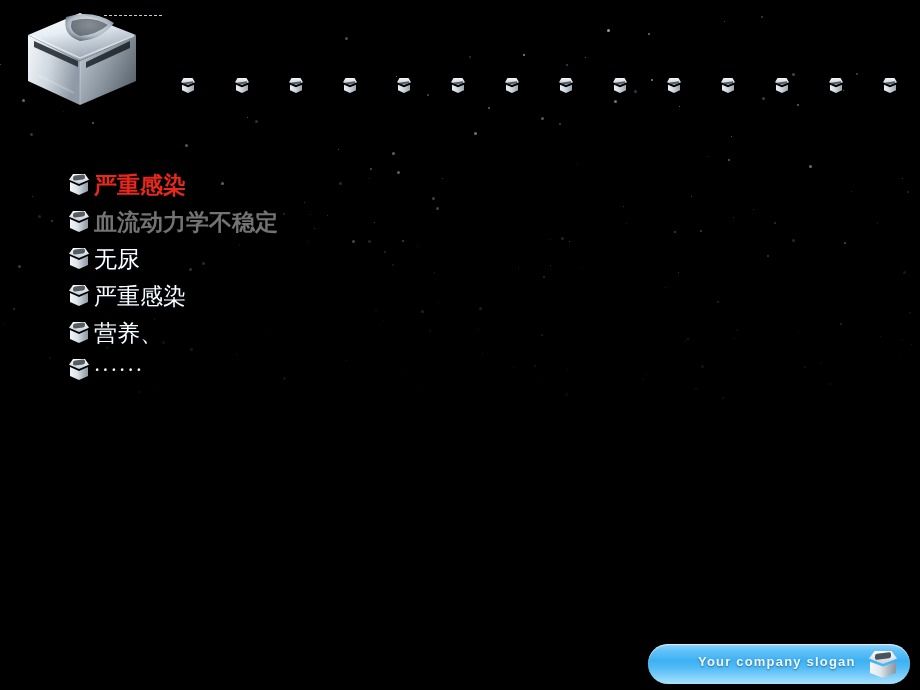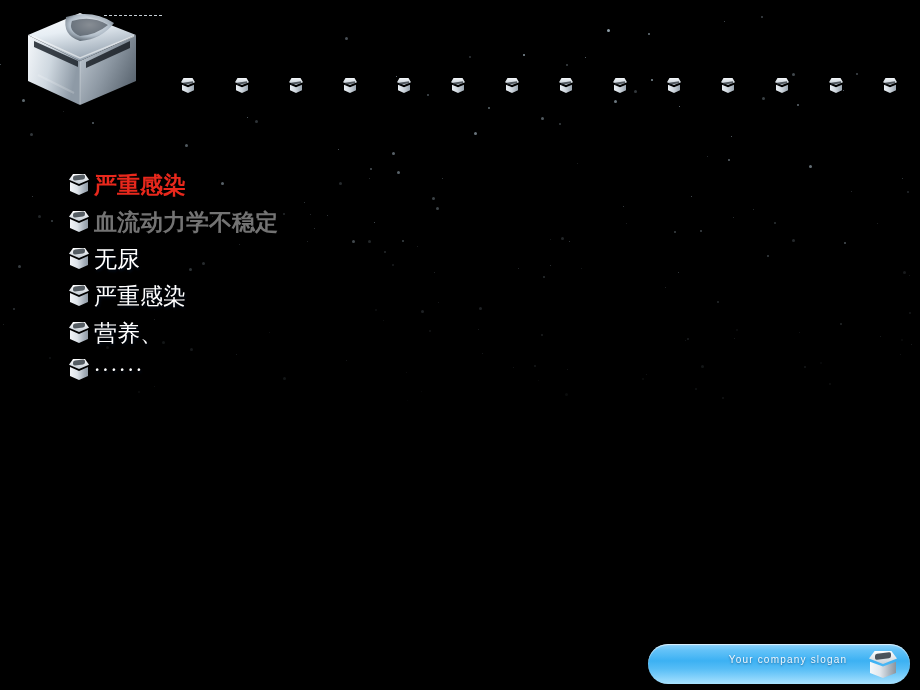--- a/index.html
+++ b/index.html
@@ -188,26 +188,26 @@
     width: 262px; height: 40px;
     border-radius: 20px;
     background: linear-gradient(to bottom,
       #8fd3fb 0%, #63c2f8 16%, #3cb1f3 42%, #56bdf6 62%, #8ed6fc 88%, #a8e1fd 100%);
     box-shadow: 0 1px 2px rgba(0,0,0,.25), inset 0 1px 1px rgba(255,255,255,.7);
   }
   .footer-text {
     position: absolute;
     left: 50px; top: 10px;
     width: 180px;
-    text-align: center;
     color: #f0f8ff;
-    font-size: 10px;
+    font-size: 13px;
     letter-spacing: 1.2px;
     text-shadow: 0 1px 2px rgba(0,40,80,.55);
     white-space: nowrap;
+    font-weight: bold;
   }
   .footer-cube {
     position: absolute;
     right: 12px; top: 7px;
     width: 30px; height: 27px;
   }
   .footer-cube .top {
     position: absolute;
     left: 1px; top: 0;
     width: 28px; height: 13px;

